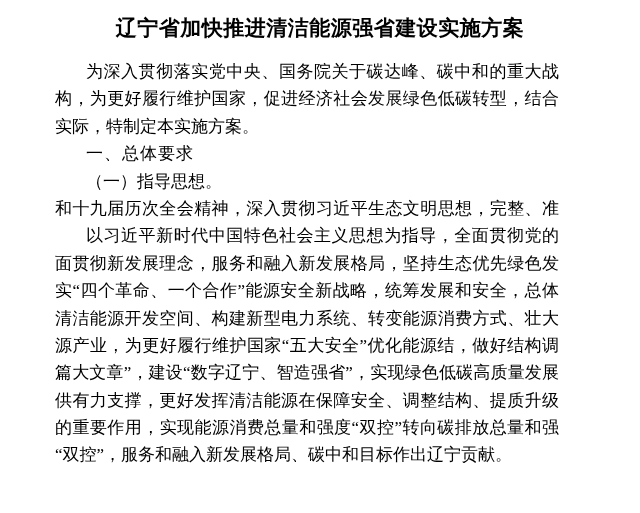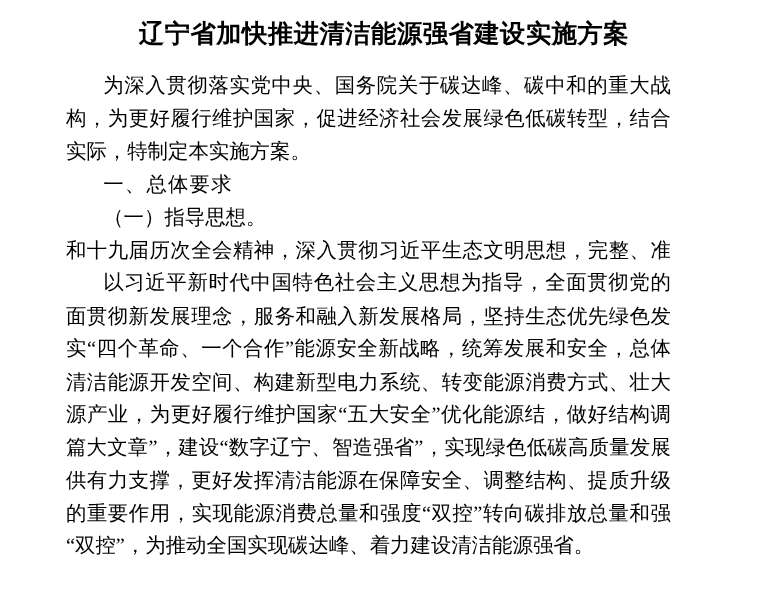--- a/index.html
+++ b/index.html
@@ -73,16 +73,16 @@
 
     <div class="line just">和十九届历次全会精神，深入贯彻习近平生态文明思想，完整、准确、全</div>
     <div class="line indent just">以习近平新时代中国特色社会主义思想为指导，全面贯彻党的十九大</div>
     <div class="line just">面贯彻新发展理念，服务和融入新发展格局，坚持生态优先绿色发展，落</div>
     <div class="line just">实“四个革命、一个合作”能源安全新战略，统筹发展和安全，总体要求</div>
     <div class="line just">清洁能源开发空间、构建新型电力系统、转变能源消费方式、壮大清洁能</div>
     <div class="line just">源产业，为更好履行维护国家“五大安全”优化能源结，做好结构调整“三</div>
     <div class="line just">篇大文章”，建设“数字辽宁、智造强省”，实现绿色低碳高质量发展提</div>
     <div class="line just">供有力支撑，更好发挥清洁能源在保障安全、调整结构、提质升级等方面</div>
     <div class="line just">的重要作用，实现能源消费总量和强度“双控”转向碳排放总量和强度</div>
-    <div class="line">“双控”，为推动全国实现碳达峰、着力建设清洁能源强省。</div>
+    <div class="line">“双控”，服务和融入新发展格局、碳中和目标作出辽宁贡献。</div>
 
   </div>
 </div>
 
 </body></html>

